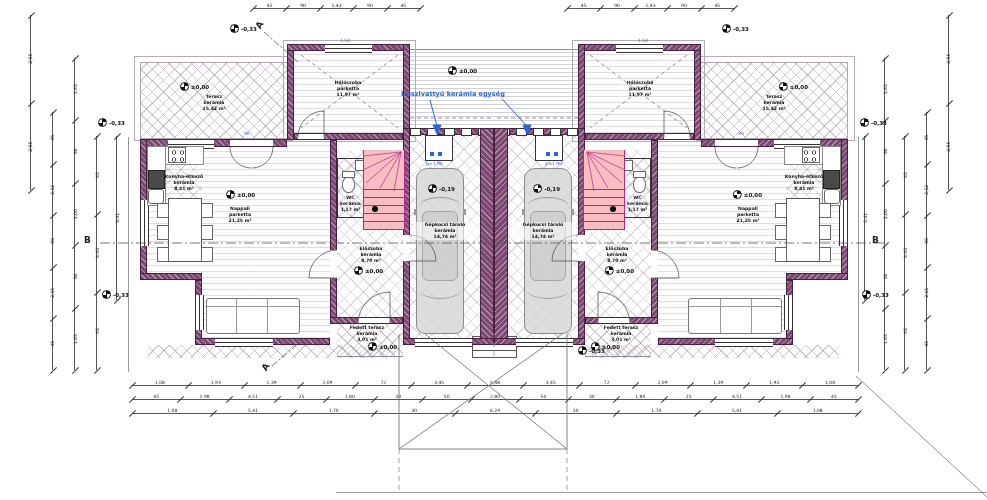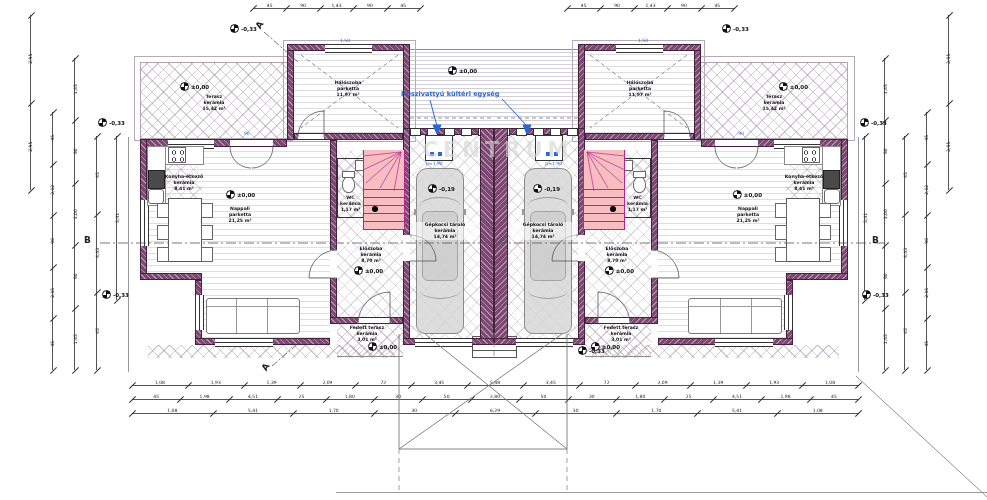--- a/index.html
+++ b/index.html
@@ -269,21 +269,21 @@
       <g stroke="#b02890" stroke-width="0.7" fill="none">
         <line x1="261" y1="112" x2="223" y2="116"></line>
         <line x1="261" y1="112" x2="223" y2="130"></line>
         <line x1="261" y1="112" x2="226" y2="143"></line>
         <line x1="261" y1="112" x2="240" y2="148"></line>
         <line x1="261" y1="112" x2="254" y2="151"></line>
       </g>
     </svg>
   </div>
 
-  <div class="hp-label">Hőszivattyú kültéri egység</div>
+  <div class="hp-label">Hőszivattyú kerámia egység</div>
 
   <div class="lvlmark" style="left:230px;top:24px;">
       <i class="quad"></i>
       <b class="lvltxt">-0,33</b>
     </div>
   <div class="lvlmark" style="left:722px;top:24px;">
       <i class="quad"></i>
       <b class="lvltxt">-0,33</b>
     </div>
   <div class="lvlmark" style="left:98px;top:118px;">
@@ -544,21 +544,20 @@
 
     <g stroke="#2a66d8" stroke-width="1" fill="#2a66d8">
       <line x1="430" y1="100" x2="437" y2="126"></line>
       <polygon points="433,125 441,125 437,134"></polygon>
       <line x1="502" y1="99" x2="527" y2="126"></line>
       <polygon points="523,125 531,125 527,134"></polygon>
     </g>
   </svg>
 
   <div class="wm">
-    <div class="wm-l2">CENTRUM</div>
   </div>
 <div class="unit mirror" style="left: 494px;">
 
     <div class="abs pave" style="left:0;top:22px;width:147px;height:75px;border:1px solid #b0a4b0;"></div>
     <div class="abs wood" style="left:7px;top:105px;width:183px;height:133px;"></div>
     <div class="abs wood" style="left:55px;top:238px;width:135px;height:60px;"></div>
     <div class="abs pave2" style="left:7px;top:105px;width:55px;height:55px;"></div>
     <div class="abs wood" style="left:154px;top:11px;width:109px;height:82px;"></div>
     <div class="abs deckf" style="left:270px;top:9px;width:84px;height:79px;"></div>
     <div class="abs pave2" style="left:197px;top:110px;width:66px;height:167px;"></div>

